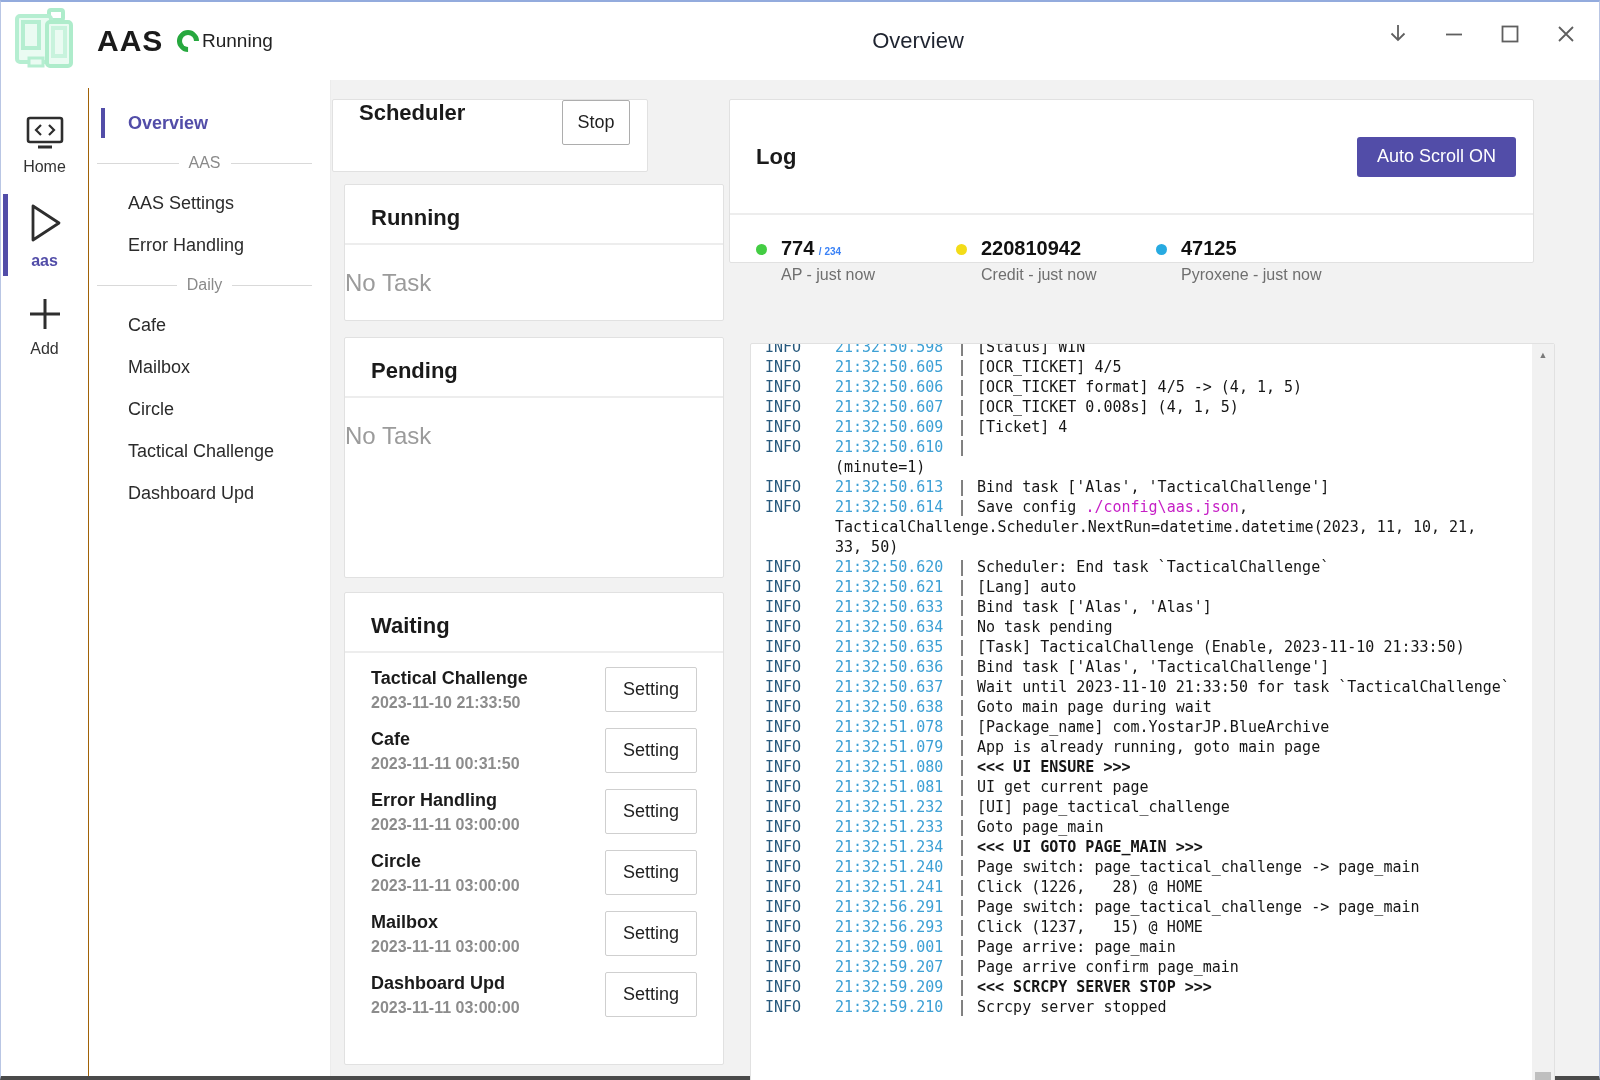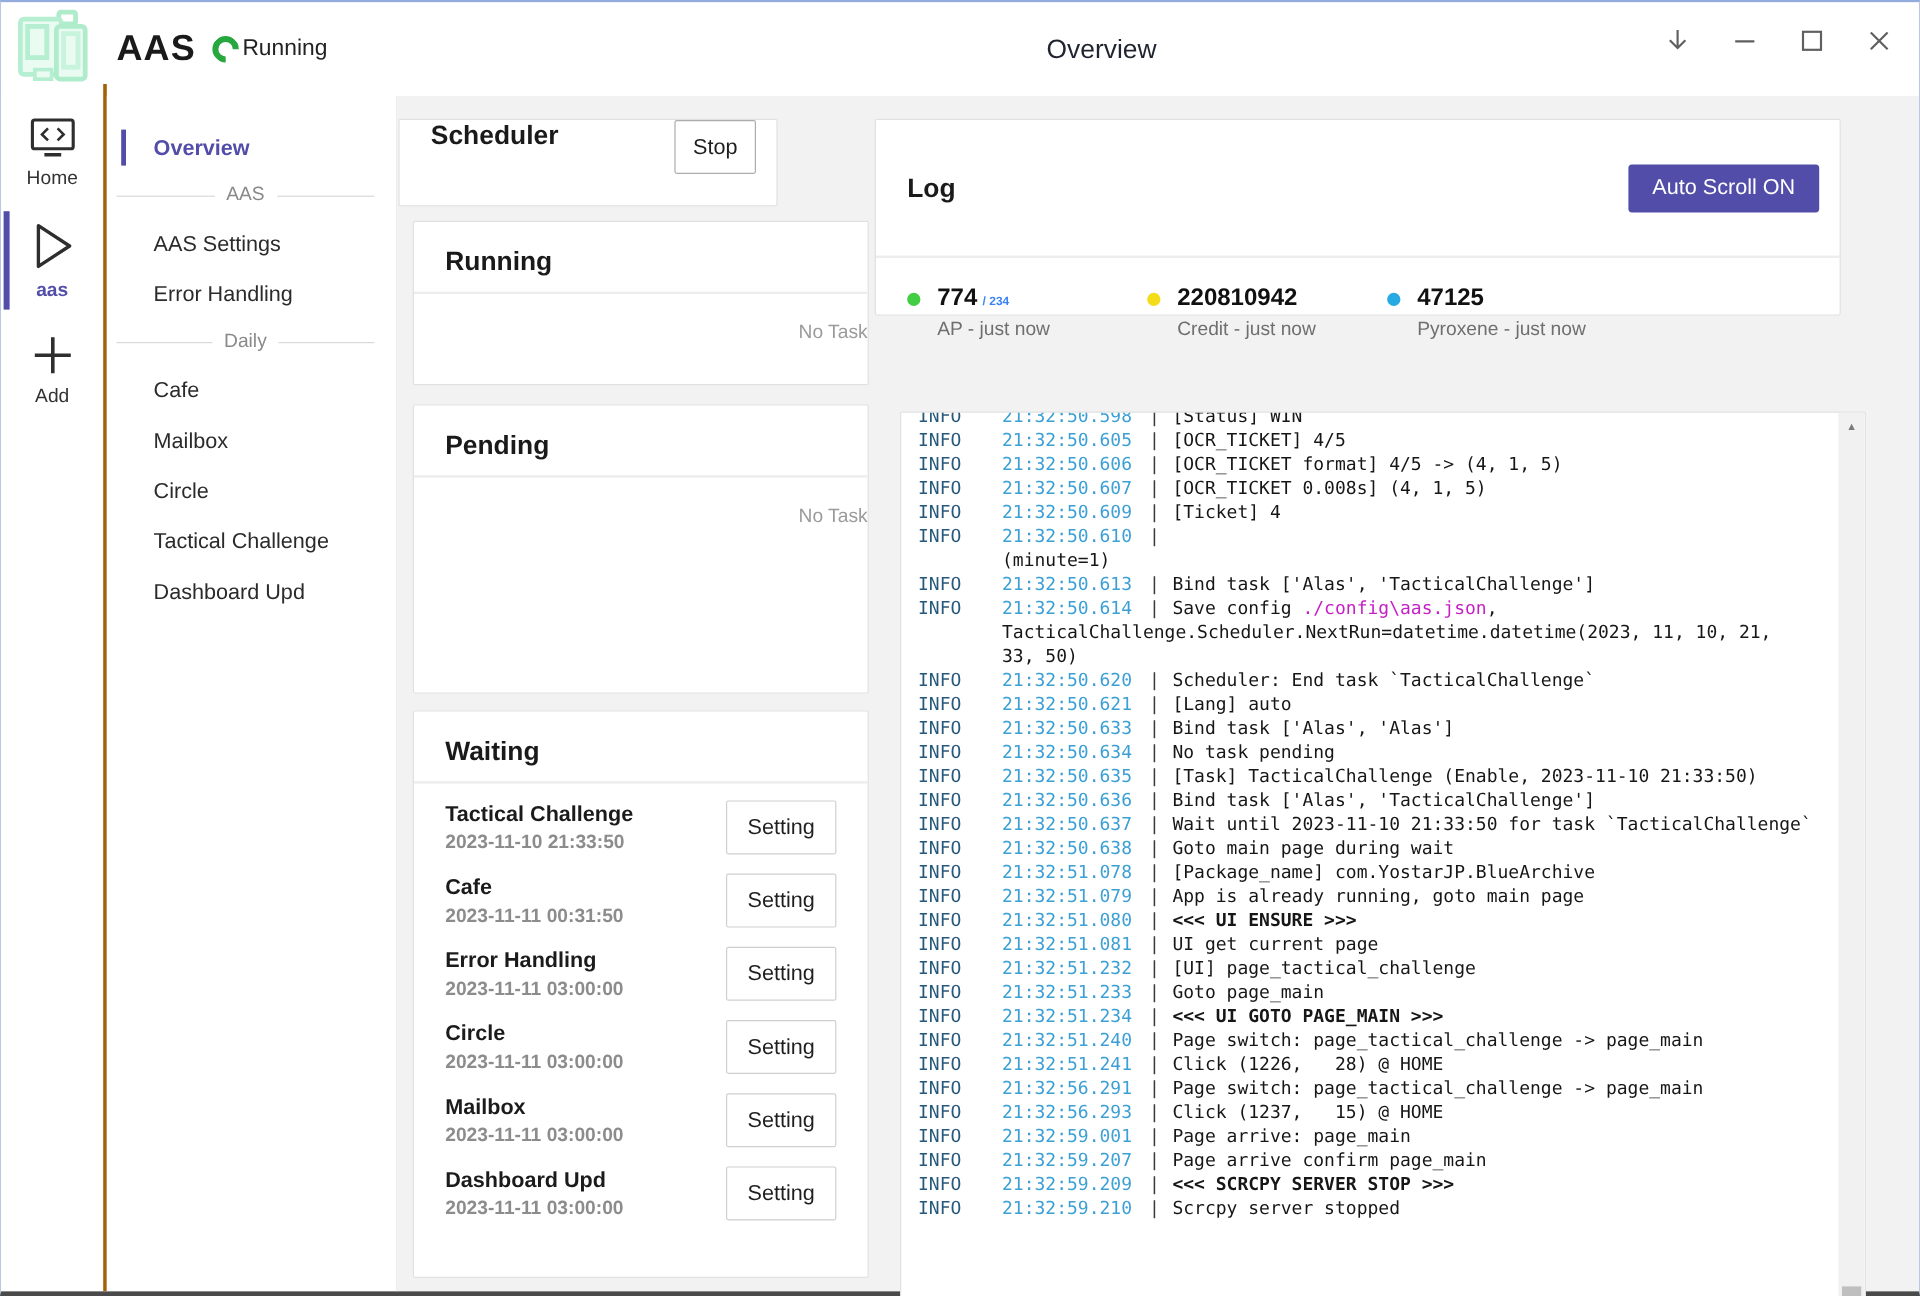--- a/index.html
+++ b/index.html
@@ -21,22 +21,22 @@
   .spinner{ width:22px; height:22px; border-radius:50%; border:5px solid var(--green);
             border-right-color:transparent; transform:rotate(45deg); }
   .status-label{ font-size:19px; color:#222; margin-left:3px; }
   .tb-title{ position:absolute; left:236px; right:0; top:26px; text-align:center;
              font-size:22px; color:#1f2430; }
   .win-controls{ position:absolute; right:14px; top:14px; display:flex; gap:18px; }
   .wc{ width:38px; height:36px; display:flex; align-items:center; justify-content:center;
        color:#5f5f5f; cursor:default; }
 
   
-  .rail{ position:absolute; left:0; top:68px; bottom:0; width:88px; background:#fff;
-         border-right:3px solid #a16207; padding-top:16px; }
+  .rail{ position:absolute; left:0; top:86px; bottom:0; width:88px; background:#fff;
+         border-right:1px solid #a16207; padding-top:16px; }
   .rail-item{ position:relative; display:flex; flex-direction:column; align-items:center;
               padding:10px 0 14px; }
   .rail-item .rlabel{ margin-top:6px; font-size:16px; color:#333; }
   .rail-item.active .rlabel{ color:var(--accent); font-weight:700; }
   .rail-item.active::before{ content:""; position:absolute; left:2px; top:4px; bottom:8px;
                              width:5px; background:var(--accent); }
 
   
   .nav{ position:absolute; left:88px; top:78px; bottom:0; width:242px; background:#fff;
         border-right:1px solid #ececec; padding-top:22px; }
@@ -58,21 +58,21 @@
 
   
   .panel-scheduler{ left:1px; top:19px; width:316px; height:73px; display:flex;
                     justify-content:space-between; padding:0 17px 0 26px; }
   .btn{ background:#fff; border:1px solid #adadad; border-radius:2px; font-size:18px;
         color:#1f1f1f; font-family:"Liberation Sans",sans-serif; cursor:pointer; }
   .stop-btn{ width:68px; height:45px; }
   .panel-running{ left:13px; top:104px; width:380px; height:137px; }
   .panel-pending{ left:13px; top:257px; width:380px; height:241px; }
   .panel-running .ptitle,.panel-pending .ptitle,.panel-waiting .ptitle{ padding:20px 0 12px 26px; }
-  .no-task{ text-align:right; color:var(--muted); font-size:16px; padding-top:24px; }
+  .no-task{ text-align:left; color:var(--muted); font-size:24px; padding-top:24px; }
   .panel-waiting{ left:13px; top:512px; width:380px; height:473px; }
   .task-list{ padding:6px 26px 0 26px; }
   .task{ height:61px; display:flex; align-items:center; justify-content:space-between; }
   .task-name{ font-size:18px; font-weight:700; color:#1b1b1b; }
   .task-date{ font-size:16px; font-weight:600; color:#8c8c8c; margin-top:5px; }
   .setting-btn{ width:92px; height:45px; border-color:#cfcfcf; }
 
   
   .panel-loghead{ left:398px; top:19px; width:805px; height:164px; }
   .loghead-top{ height:113px; display:flex; align-items:center; justify-content:space-between;

